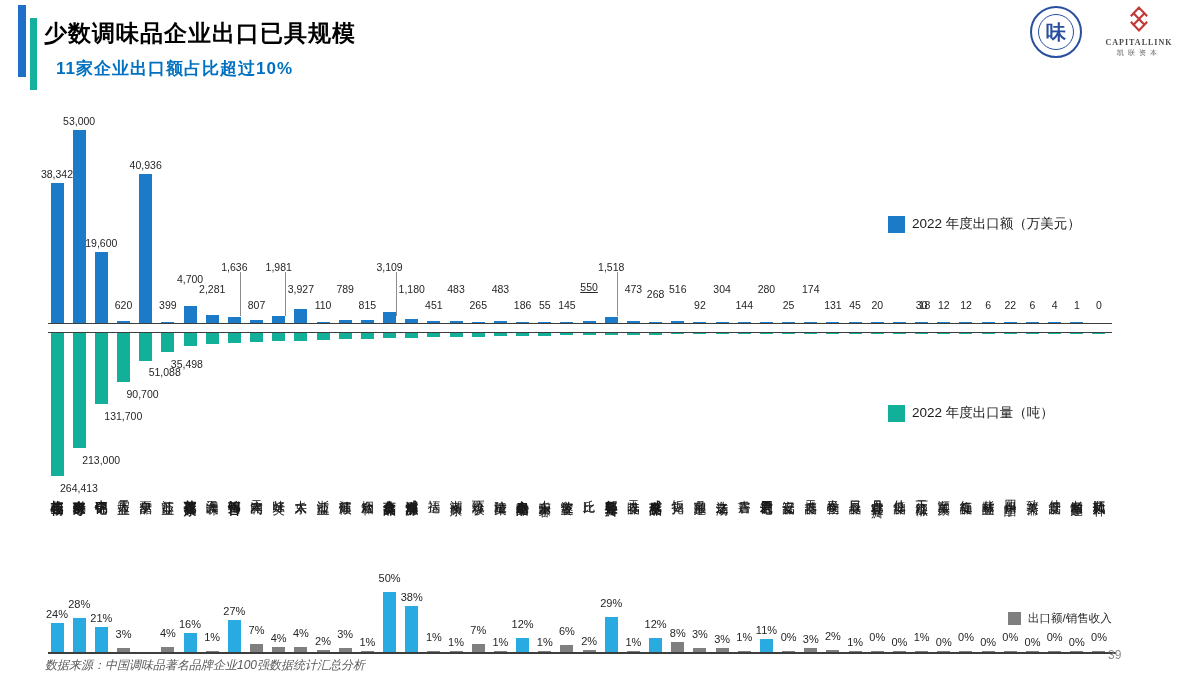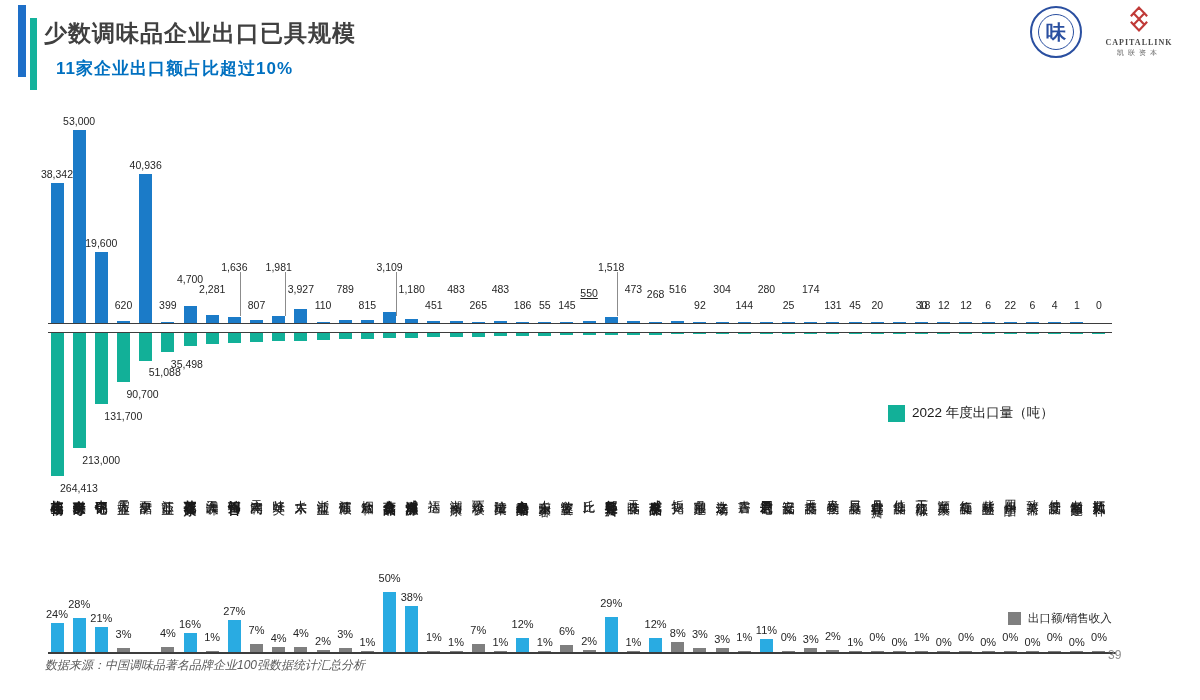--- a/index.html
+++ b/index.html
@@ -1,21 +1,21 @@
 <!DOCTYPE html>
 <html><head>
 <meta charset="utf-8">
 <style>
   html,body{margin:0;padding:0;background:#e8e8e8;}
   .slide{position:relative;width:1200px;height:700px;background:#ffffff;overflow:hidden;
          font-family:"Liberation Sans","DejaVu Sans",sans-serif;}
   .accent{position:absolute;}
   .accent.blue{left:18px;top:5px;width:8px;height:72px;background:#1E6FC8;}
   .accent.teal{left:30px;top:18px;width:7px;height:72px;background:#14B29C;}
-  .title{position:absolute;left:44px;top:18px;font-size:23px;font-weight:700;color:#404040;letter-spacing:1px;}
+  .title{position:absolute;left:44px;top:18px;font-size:23px;font-weight:700;color:#000000;letter-spacing:1px;}
   .subtitle{position:absolute;left:56px;top:57px;font-size:17px;font-weight:700;color:#0070C0;letter-spacing:1px;}
   .logos{position:absolute;right:18px;top:6px;display:flex;gap:14px;align-items:flex-start;}
   .assoc{width:48px;height:48px;border:2px solid #2a4fa0;border-radius:50%;display:flex;align-items:center;justify-content:center;}
   .assoc .inner{width:34px;height:34px;border:1px solid #2a4fa0;border-radius:50%;display:flex;align-items:center;justify-content:center;
                 color:#2a4fa0;font-size:20px;font-weight:700;}
   .capl{display:flex;flex-direction:column;align-items:center;width:86px;font-family:Liberation Serif, serif;}
   .capl .name{font-size:8px;font-weight:700;color:#4a4a4a;letter-spacing:1px;margin-top:2px;}
   .capl .cn{font-size:7px;color:#666;letter-spacing:4px;margin-top:1px;}
   #chart{position:absolute;left:0;top:0;width:1200px;height:700px;}
   .axis{position:absolute;background:#3d3d3d;}
@@ -210,21 +210,21 @@
       <div class="company" style="left: 533.74px; top: 490px; width: 22px; height: 116px;">山东乐家客</div>
       <div class="bar" style="left: 538.24px; top: 650.5px; width: 13px; height: 1.5px; background: rgb(127, 127, 127);"></div>
       <div class="rlabel" style="left: 526.74px; top: 635.5px; width: 36px;">1%</div>
       <div class="bar" style="left: 560.41px; top: 322px; width: 13px; height: 1px; background: rgb(27, 123, 200);"></div>
       <div class="vlabel" style="left: 535.91px; top: 299px; width: 62px;">145</div>
       <div class="bar" style="left: 560.41px; top: 333px; width: 13px; height: 2.48777px; background: rgb(18, 176, 152);"></div>
       <div class="company" style="left: 555.91px; top: 490px; width: 22px; height: 116px;">宁波佐餐王</div>
       <div class="bar" style="left: 560.41px; top: 644.8px; width: 13px; height: 7.2px; background: rgb(127, 127, 127);"></div>
       <div class="rlabel" style="left: 548.91px; top: 624.8px; width: 36px;">6%</div>
       <div class="bar" style="left: 582.58px; top: 320.997px; width: 13px; height: 2.00283px; background: rgb(27, 123, 200);"></div>
-      <div class="vlabel" style="left: 558.08px; top: 287px; width: 62px; text-decoration: underline;">550</div>
+      <div class="vlabel" style="left: 558.08px; top: 281px; width: 62px; text-decoration: underline;">550</div>
       <div class="bar" style="left: 582.58px; top: 333px; width: 13px; height: 2.27145px; background: rgb(18, 176, 152);"></div>
       <div class="company" style="left: 578.08px; top: 490px; width: 22px; height: 116px;">丘比</div>
       <div class="bar" style="left: 582.58px; top: 649.6px; width: 13px; height: 2.4px; background: rgb(127, 127, 127);"></div>
       <div class="rlabel" style="left: 571.08px; top: 634.6px; width: 36px;">2%</div>
       <div class="bar" style="left: 604.75px; top: 317.472px; width: 13px; height: 5.52781px; background: rgb(27, 123, 200);"></div>
       <div class="vlabel" style="left: 580.25px; top: 261px; width: 62px;">1,518</div>
       <div class="leader" style="left: 617.25px; top: 272px; height: 44px;"></div>
       <div class="bar" style="left: 604.75px; top: 333px; width: 13px; height: 2.05512px; background: rgb(18, 176, 152);"></div>
       <div class="company bold" style="left: 600.25px; top: 490px; width: 22px; height: 116px;">郫县豆瓣</div>
       <div class="bar" style="left: 604.75px; top: 617.2px; width: 13px; height: 34.8px; background: rgb(41, 171, 226);"></div>
@@ -355,20 +355,24 @@
       <div class="company" style="left: 1065.82px; top: 490px; width: 22px; height: 116px;">老恒和酿造</div>
       <div class="bar" style="left: 1070.32px; top: 650.5px; width: 13px; height: 1.5px; background: rgb(127, 127, 127);"></div>
       <div class="rlabel" style="left: 1058.82px; top: 635.5px; width: 36px;">0%</div>
       <div class="vlabel" style="left: 1067.99px; top: 299px; width: 62px;">0</div>
       <div class="bar" style="left: 1092.49px; top: 333px; width: 13px; height: 1px; background: rgb(18, 176, 152);"></div>
       <div class="company" style="left: 1087.99px; top: 490px; width: 22px; height: 116px;">抚顺独凤轩</div>
       <div class="bar" style="left: 1092.49px; top: 650.5px; width: 13px; height: 1.5px; background: rgb(127, 127, 127);"></div>
       <div class="rlabel" style="left: 1080.99px; top: 630.5px; width: 36px;">0%</div>
     </div>
 
+  <div class="legend" style="left:888px;top:215px;">
+    <span class="sw" style="width:17px;height:17px;background:#1B7BC8;"></span>
+    <span class="tx">2022 年度出口额（万美元）</span>
+  </div>
   <div class="legend" style="left:888px;top:404px;">
     <span class="sw" style="width:17px;height:17px;background:#12B098;"></span>
     <span class="tx">2022 年度出口量（吨）</span>
   </div>
   <div class="legend ratio" style="left:1008px;top:611px;">
     <span class="sw" style="width:13px;height:13px;background:#7F7F7F;"></span>
     <span class="tx">出口额/销售收入</span>
   </div>
 
   <div class="source">数据来源：中国调味品著名品牌企业100强数据统计汇总分析</div>

